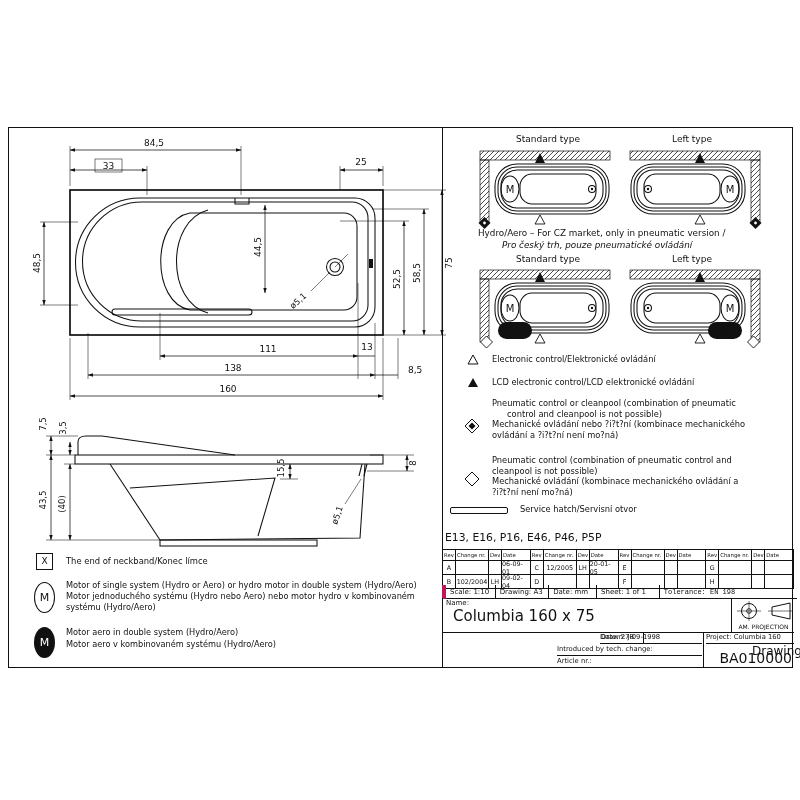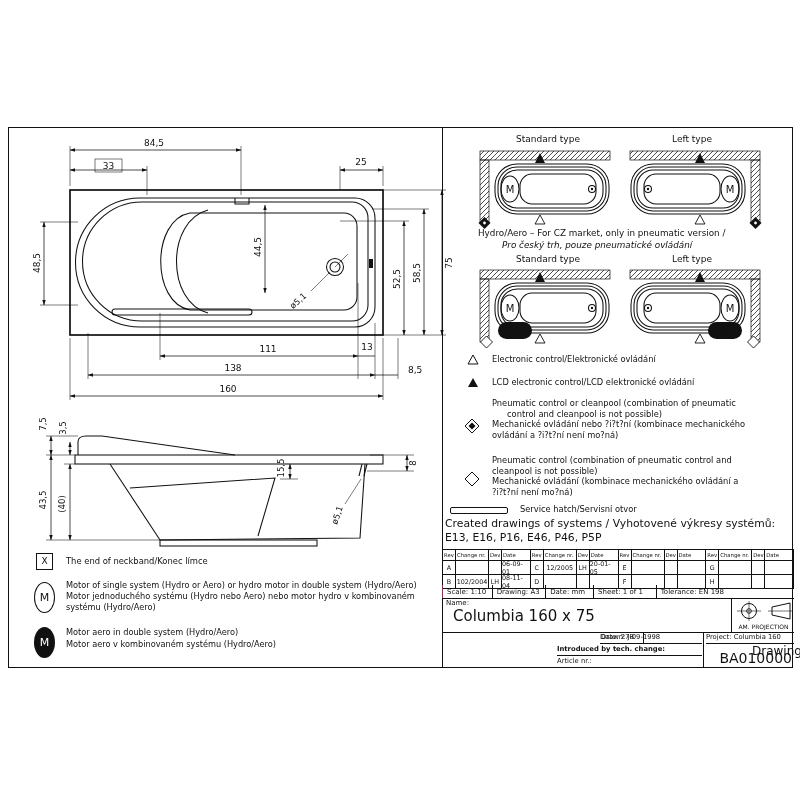--- a/index.html
+++ b/index.html
@@ -302,21 +302,20 @@
     <div class="abs leg" style="left:28px;top:10.5px;">cleanpool is not possible)</div>
     <div class="abs leg" style="left:28px;top:21px;">Mechanické ovládání (kombinace mechanického ovládání a</div>
     <div class="abs leg" style="left:28px;top:31.5px;">?i?t?ní není mo?ná)</div>
   </div>
 
   <div class="abs" style="left:450px;top:504px;">
     <div class="abs" style="left:0;top:3px;width:56px;height:5px;border:1px solid #111;border-radius:2px;"></div>
     <div class="abs leg" style="left:70px;top:0;">Service hatch/Servisní otvor</div>
   </div>
 
-  <div class="abs nw" style="left:445px;top:517px;font-size:10.8px;">Created drawings of systems / Vyhotovené výkresy systémů:</div>
   <div class="abs nw" style="left:445px;top:531px;font-size:10.8px;">E13, E16, P16, E46, P46, P5P</div>
 
   <div class="abs revgrid" style="left:442px;top:549px;width:351px;border-top:1px solid #111;border-left:1px solid #111;">
 
     <div class="cell hcell" style="height:10px;">Rev</div>
     <div class="cell hcell" style="height:10px;">Change nr.</div>
     <div class="cell hcell" style="height:10px;">Dev</div>
     <div class="cell hcell" style="height:10px;">Date</div>
     <div class="cell hcell" style="height:10px;">Rev</div>
     <div class="cell hcell" style="height:10px;">Change nr.</div>
@@ -344,41 +343,41 @@
     <div class="cell dcell" style="height:13px;"></div>
     <div class="cell dcell" style="height:13px;"></div>
     <div class="cell dcell" style="height:13px;">G</div>
     <div class="cell dcell" style="height:13px;"></div>
     <div class="cell dcell" style="height:13px;"></div>
     <div class="cell dcell" style="height:13px;"></div>
 
     <div class="cell dcell" style="height:13px;">B</div>
     <div class="cell dcell" style="height:13px;">102/2004</div>
     <div class="cell dcell" style="height:13px;">LH</div>
-    <div class="cell dcell" style="height:13px;">08-11-04</div>
+    <div class="cell dcell" style="height:13px;">09-02-04</div>
     <div class="cell dcell" style="height:13px;">D</div>
     <div class="cell dcell" style="height:13px;"></div>
     <div class="cell dcell" style="height:13px;"></div>
     <div class="cell dcell" style="height:13px;"></div>
     <div class="cell dcell" style="height:13px;">F</div>
     <div class="cell dcell" style="height:13px;"></div>
     <div class="cell dcell" style="height:13px;"></div>
     <div class="cell dcell" style="height:13px;"></div>
     <div class="cell dcell" style="height:13px;">H</div>
     <div class="cell dcell" style="height:13px;"></div>
     <div class="cell dcell" style="height:13px;"></div>
     <div class="cell dcell" style="height:13px;"></div>
   </div>
 
-  <div class="abs inforow" style="left:442px;top:585px;width:351px;border-left:1px solid #be185d;">
+  <div class="abs inforow" style="left:442px;top:585px;width:351px;border-left:4px solid #be185d;">
     <div style="width:48px;height:13px;">Scale: 1:10</div>
     <div style="width:52px;height:13px;">Drawing: A3</div>
     <div style="width:46px;height:13px;">Date:  mm</div>
     <div style="width:62px;height:13px;">Sheet:  1  of  1</div>
-    <div style="width:143px;height:13px;border-right:none;">Tolerance:  EN 198</div>
+    <div style="width:143px;height:13px;border-right:none;font-family:Liberation Mono, monospace;">Tolerance:  EN 198</div>
   </div>
 
   <div class="abs" style="left:442px;top:598px;width:351px;height:34px;border-left:1px solid #111;border-bottom:1px solid #111;">
     <div class="abs" style="left:3px;top:1px;font-size:7px;">Name:</div>
     <div class="abs nw" style="left:10px;top:9px;font-size:15px;">Columbia 160 x 75</div>
     <div class="abs" style="left:288px;top:0;width:63px;height:34px;border-left:1px solid #111;">
       <svg class="abs" style="left:2px;top:2px;" width="59" height="22">
         <circle cx="15" cy="11" r="7.5" fill="none" stroke="#111" stroke-width="1"></circle>
         <circle cx="15" cy="11" r="2.3" fill="none" stroke="#111" stroke-width="0.9"></circle>
         <line x1="3" y1="11" x2="27" y2="11" stroke="#111" stroke-width="0.6"></line>
@@ -389,21 +388,21 @@
       <div class="abs nw" style="left:0;top:25px;width:63px;text-align:center;font-size:6px;">AM. PROJECTION</div>
     </div>
   </div>
 
   <div class="abs" style="left:442px;top:632px;width:351px;height:35px;border-left:1px solid #111;">
 
 
     <div class="abs" style="left:111px;top:0;width:149px;height:35px;border-right:1px solid #111;">
       <div class="abs nw" style="left:3px;top:1px;width:42px;height:10px;font-size:6.8px;border-right:1px solid #111;border-bottom:1px solid #111;margin-left:44px;">Drawn:  JB</div>
       <div class="abs nw" style="left:46px;top:1px;font-size:6.8px;border-bottom:1px solid #111;width:102px;height:10px;">Date: 27-09-1998</div>
-      <div class="abs nw" style="left:3px;top:13px;width:145px;height:10px;font-size:6.8px;border-bottom:1px solid #111;font-weight:bold;">Introduced by tech. change:</div>
+      <div class="abs nw" style="left:3px;top:13px;width:145px;height:10px;font-size:6.8px;border-bottom:1px solid #111;">Introduced by tech. change:</div>
       <div class="abs nw" style="left:3px;top:25px;font-size:6.8px;">Article nr.:</div>
     </div>
 
     <div class="abs" style="left:260px;top:0;width:91px;height:35px;">
       <div class="abs nw" style="left:3px;top:1px;width:88px;height:10px;font-size:6.8px;border-bottom:1px solid #111;">Project:  Columbia 160</div>
       <div class="abs nw" style="left:3px;top:12px;font-size:12px;padding-left:46px;">Drawing nr.:</div>
       <div class="abs nw" style="left:0;top:18px;width:89px;text-align:right;font-size:14px;">BA010000</div>
     </div>
   </div>
 

